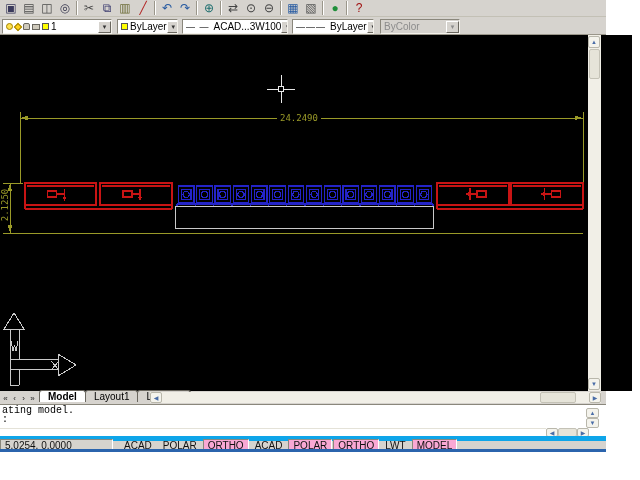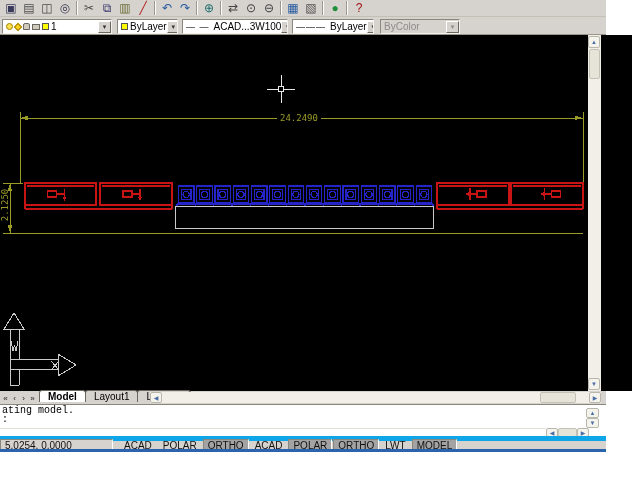--- a/index.html
+++ b/index.html
@@ -71,21 +71,21 @@
   .chb{position:absolute;top:23px;height:9px}
   .cfield{position:absolute;left:0;top:23px;width:546px;height:9px;background:#fff;
     border-top:1px solid #e4e2d8}
 
   
   .status{position:absolute;left:0;top:436px;width:606px;height:13px;background:#d6d3ce;
     border-top:5px solid #0ea5e9;display:flex;align-items:center;font-size:10px;color:#111}
   .coords{width:113px;height:12px;line-height:11px;padding-left:4px;background:#d6d3ce;
     border:1px solid;border-color:#8a877c #fff #fff #8a877c;margin-right:6px}
   .tg{padding:0 4px;height:12px;line-height:11px;border:1px solid transparent;margin-right:1px}
-  .tg.on{border-color:#8a877c #fff #fff #8a877c;background:#a3a3a3}
+  .tg.on{border-color:#8a877c #fff #fff #8a877c;background:#f9a8d4}
   .blueline{position:absolute;left:0;top:449px;width:606px;height:3px;background:#2b64ad}
 </style>
 </head>
 <body>
 
 <div class="win">
 
   <div class="tb1">
       <span class="tbi">
         <span class="tbg" style="color: rgb(58, 58, 92);">▣</span>

